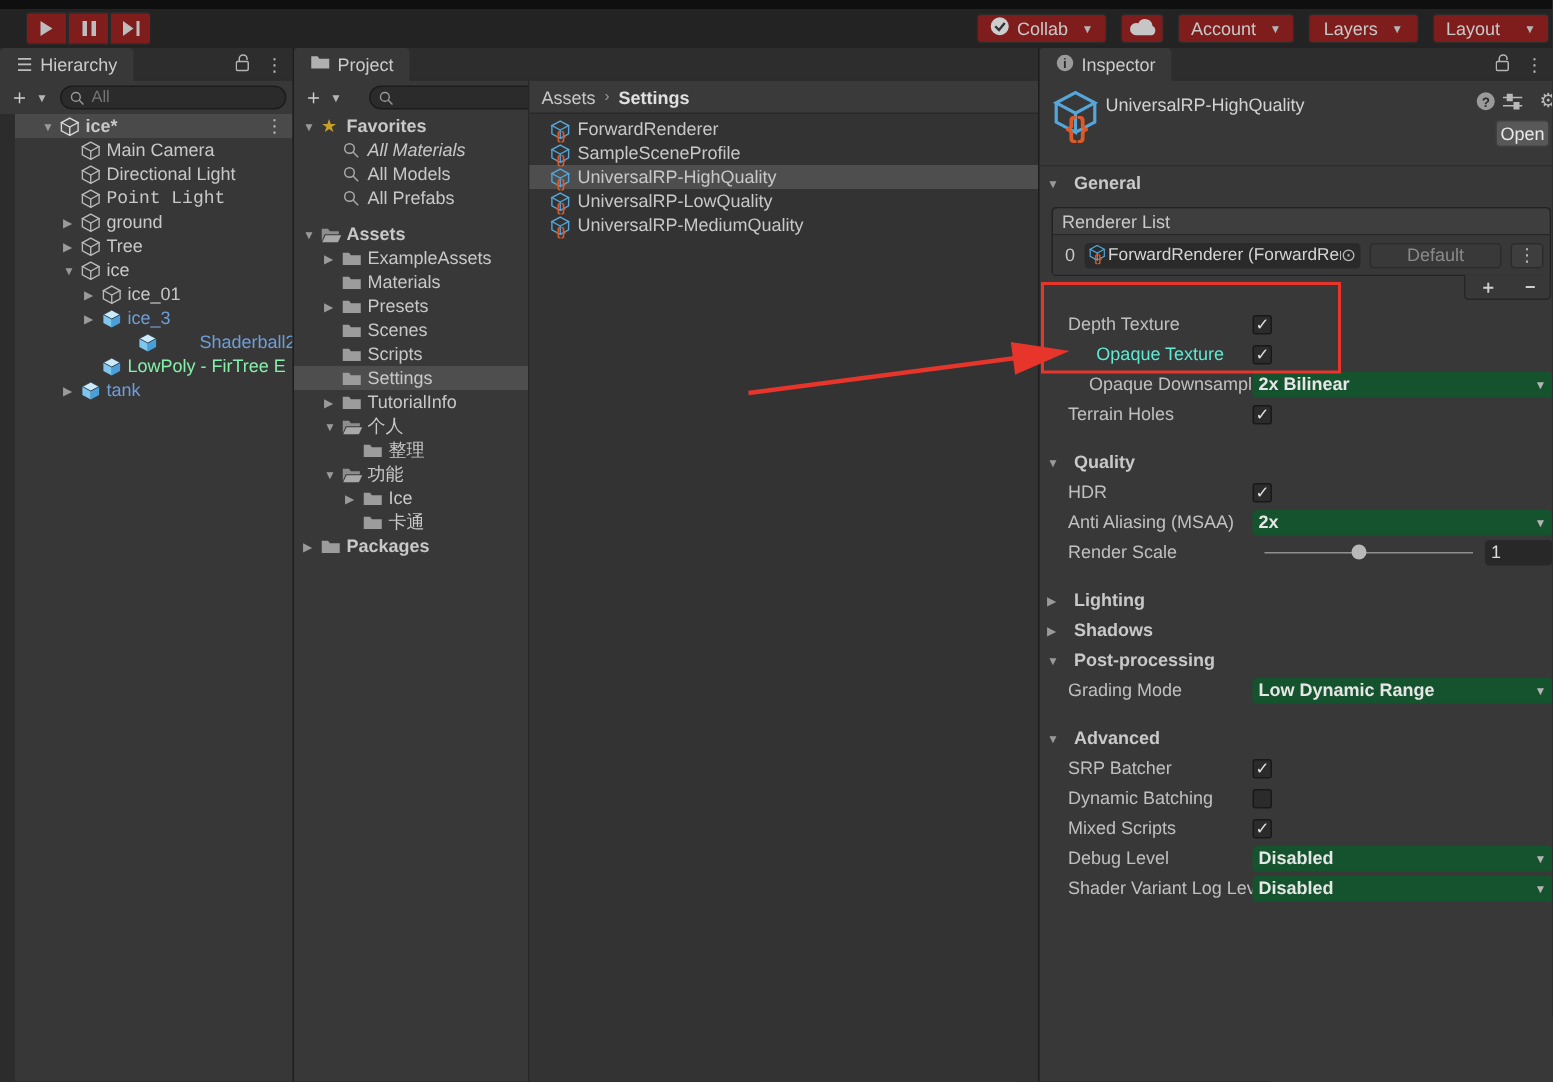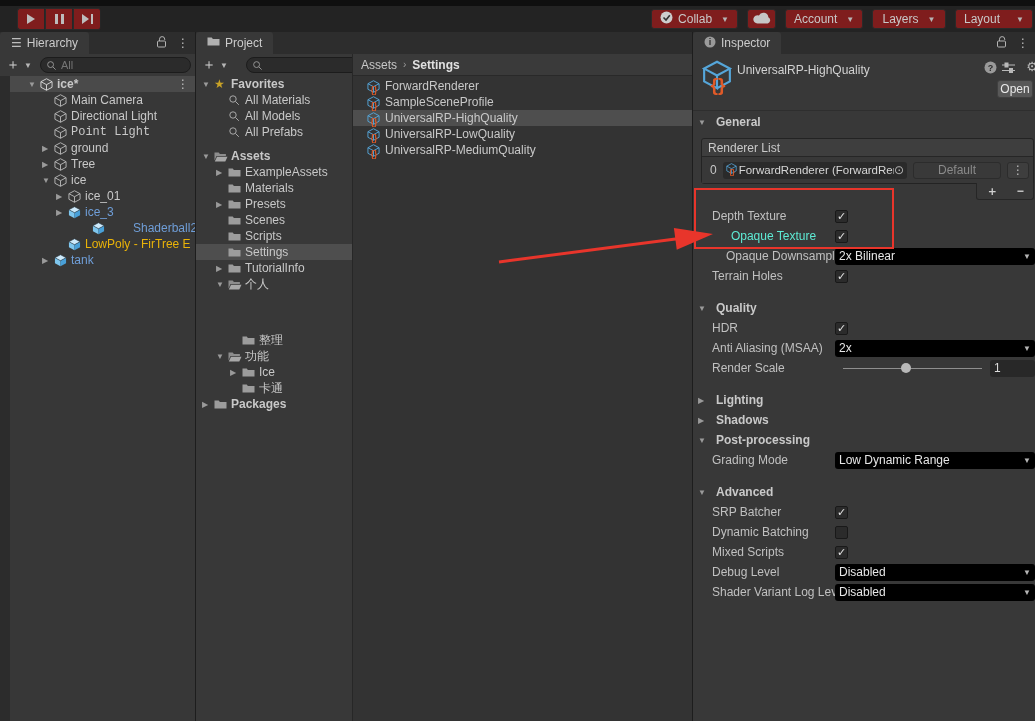--- a/index.html
+++ b/index.html
@@ -44,21 +44,21 @@
   .crumb-sep { color:#9a9a9a; font-size:10px; }
   .asset-row { height:16px; display:flex; align-items:center; padding-left:14px; }
   .insp-header { position:absolute; left:0; right:0; top:22px; height:56px; }
   .insp-body { position:absolute; left:0; right:0; top:78px; bottom:0; border-top:1px solid #2e2e2e; overflow:hidden; }
   .sec-head { height:20px; display:flex; align-items:center; padding-left:5px; gap:6px; font-weight:bold; color:#c9c9c9; }
   .insp-row { height:20px; display:flex; align-items:center; padding-left:19px; }
   .insp-label { width:123px; flex:none; overflow:hidden; white-space:nowrap; color:#c0c0c0; }
   .ctl { flex:1; display:flex; align-items:center; min-width:0; }
   .cb { width:13px; height:13px; background:#2b2b2b; border:1px solid #191919; border-radius:2px; position:relative; flex:none; }
   .cb span { position:absolute; left:1px; top:-1px; font-size:11px; color:#e2e2e2; }
-  .dd { flex:1; height:17px; background:#000000; border-radius:3px; display:flex; align-items:center; color:#e6e6e6; padding:0 4px; min-width:0; }
+  .dd { flex:1; height:17px; background:#14532d; border-radius:3px; display:flex; align-items:center; color:#e6e6e6; padding:0 4px; min-width:0;font-weight:bold; }
   .dd .txt { flex:1; overflow:hidden; white-space:nowrap; }
   .fld { flex:1; height:17px; background:#282828; border-radius:3px; color:#dcdcdc; padding:0 4px; line-height:17px; }
   .slider { flex:1; position:relative; height:17px; margin-right:8px; }
   .slider .track { position:absolute; left:8px; right:0; top:8px; height:1.5px; background:#8f8f8f; }
   .slider .knob { position:absolute; top:3.5px; width:10px; height:10px; border-radius:50%; background:#b8b8b8; }
   .slider-val { flex:none; width:45px; height:17px; background:#282828; border-radius:3px; color:#dcdcdc; padding:0 4px; line-height:17px; }
   .rbox { margin:6px 1px 0 8px; border:1px solid #232323; border-radius:3px 3px 0 3px; }
   .rbox-head { height:18px; background:#3e3e3e; border-bottom:1px solid #262626; line-height:18px; padding-left:6px; color:#c9c9c9; border-radius:3px 3px 0 0; }
   .rbox-row { height:26px; display:flex; align-items:center; padding:0 4px 0 8px; gap:6px; background:#383838; }
   .objfield { flex:1; height:17px; background:#2a2a2a; border-radius:3px; display:flex; align-items:center; padding:0 3px; min-width:0; color:#d6d6d6; }
@@ -264,21 +264,21 @@
           <div class="tree-row" style="padding-left: 46px;">
             <span class="arrow"></span>
             <span class="ticon">
               <svg width="13" height="13" viewBox="0 0 14 14">
                 <polygon points="7,0.8 13,4 7,7.2 1,4" fill="#cdeafb"></polygon>
                 <polygon points="1,4 7,7.2 7,13.2 1,10" fill="#7ec6ee"></polygon>
                 <polygon points="13,4 7,7.2 7,13.2 13,10" fill="#49a0d8"></polygon>
                 <polygon points="7,0.8 13,4 7,7.2 1,4" fill="none" stroke="#2b3a44" stroke-width="0.6"></polygon>
               </svg>
             </span>
-            <span class="lbl" style="color: #eab308;">LowPoly - FirTree E</span>
+            <span class="lbl" style="color: #86efac;">LowPoly - FirTree E</span>
           </div>
           <div class="tree-row" style="padding-left: 32px;">
             <span class="arrow">▶</span>
             <span class="ticon">
               <svg width="13" height="13" viewBox="0 0 14 14">
                 <polygon points="7,0.8 13,4 7,7.2 1,4" fill="#cdeafb"></polygon>
                 <polygon points="1,4 7,7.2 7,13.2 1,10" fill="#7ec6ee"></polygon>
                 <polygon points="13,4 7,7.2 7,13.2 13,10" fill="#49a0d8"></polygon>
                 <polygon points="7,0.8 13,4 7,7.2 1,4" fill="none" stroke="#2b3a44" stroke-width="0.6"></polygon>
               </svg>
@@ -329,21 +329,21 @@
     </div>
     <div class="proj-body">
         <div id="project-tree">
           <div class="tree-row" style="padding-left: 6px;">
             <span class="arrow">▼</span>
             <span class="ticon">
               <span class="star">★</span>
             </span>
             <span class="lbl" style="font-weight: bold;">Favorites</span>
           </div>
-          <div class="tree-row" style="padding-left: 20px;">
+          <div class="tree-row" style="padding-left: 20px; font-style: italic;">
             <span class="arrow"></span>
             <span class="ticon">
               <svg width="12" height="12" viewBox="0 0 12 12" fill="none" stroke="#a8a8a8">
                 <circle cx="5" cy="5" r="3.2"></circle>
                 <line x1="7.5" y1="7.5" x2="10.8" y2="10.8"></line>
               </svg>
             </span>
             <span class="lbl">All Materials</span>
           </div>
           <div class="tree-row" style="padding-left: 20px;">
@@ -443,21 +443,21 @@
           <div class="tree-row" style="padding-left: 20px;">
             <span class="arrow">▼</span>
             <span class="ticon">
               <svg width="14" height="11" viewBox="0 0 14 11">
                 <path d="M0.5 1.5 h4.2 l1.2 1.6 h6 v2 h-9.4 l-2 4.5 z" fill="#8d8d8d"></path>
                 <path d="M3 5.8 h10.5 l-2.2 4.7 h-10.5 z" fill="#a8a8a8"></path>
               </svg>
             </span>
             <span class="lbl">个人</span>
           </div>
-          <div class="tree-row" style="padding-left: 34px; margin-top: 40px;">
+          <div class="tree-row" style="padding-left: 34px;">
             <span class="arrow"></span>
             <span class="ticon">
               <svg width="13" height="11" viewBox="0 0 13 11">
                 <path d="M0.5 1.5 h4.2 l1.2 1.6 h6.6 v6.5 h-12 z" fill="#9c9c9c"></path>
               </svg>
             </span>
             <span class="lbl">整理</span>
           </div>
           <div class="tree-row" style="padding-left: 20px;">
             <span class="arrow">▼</span>

